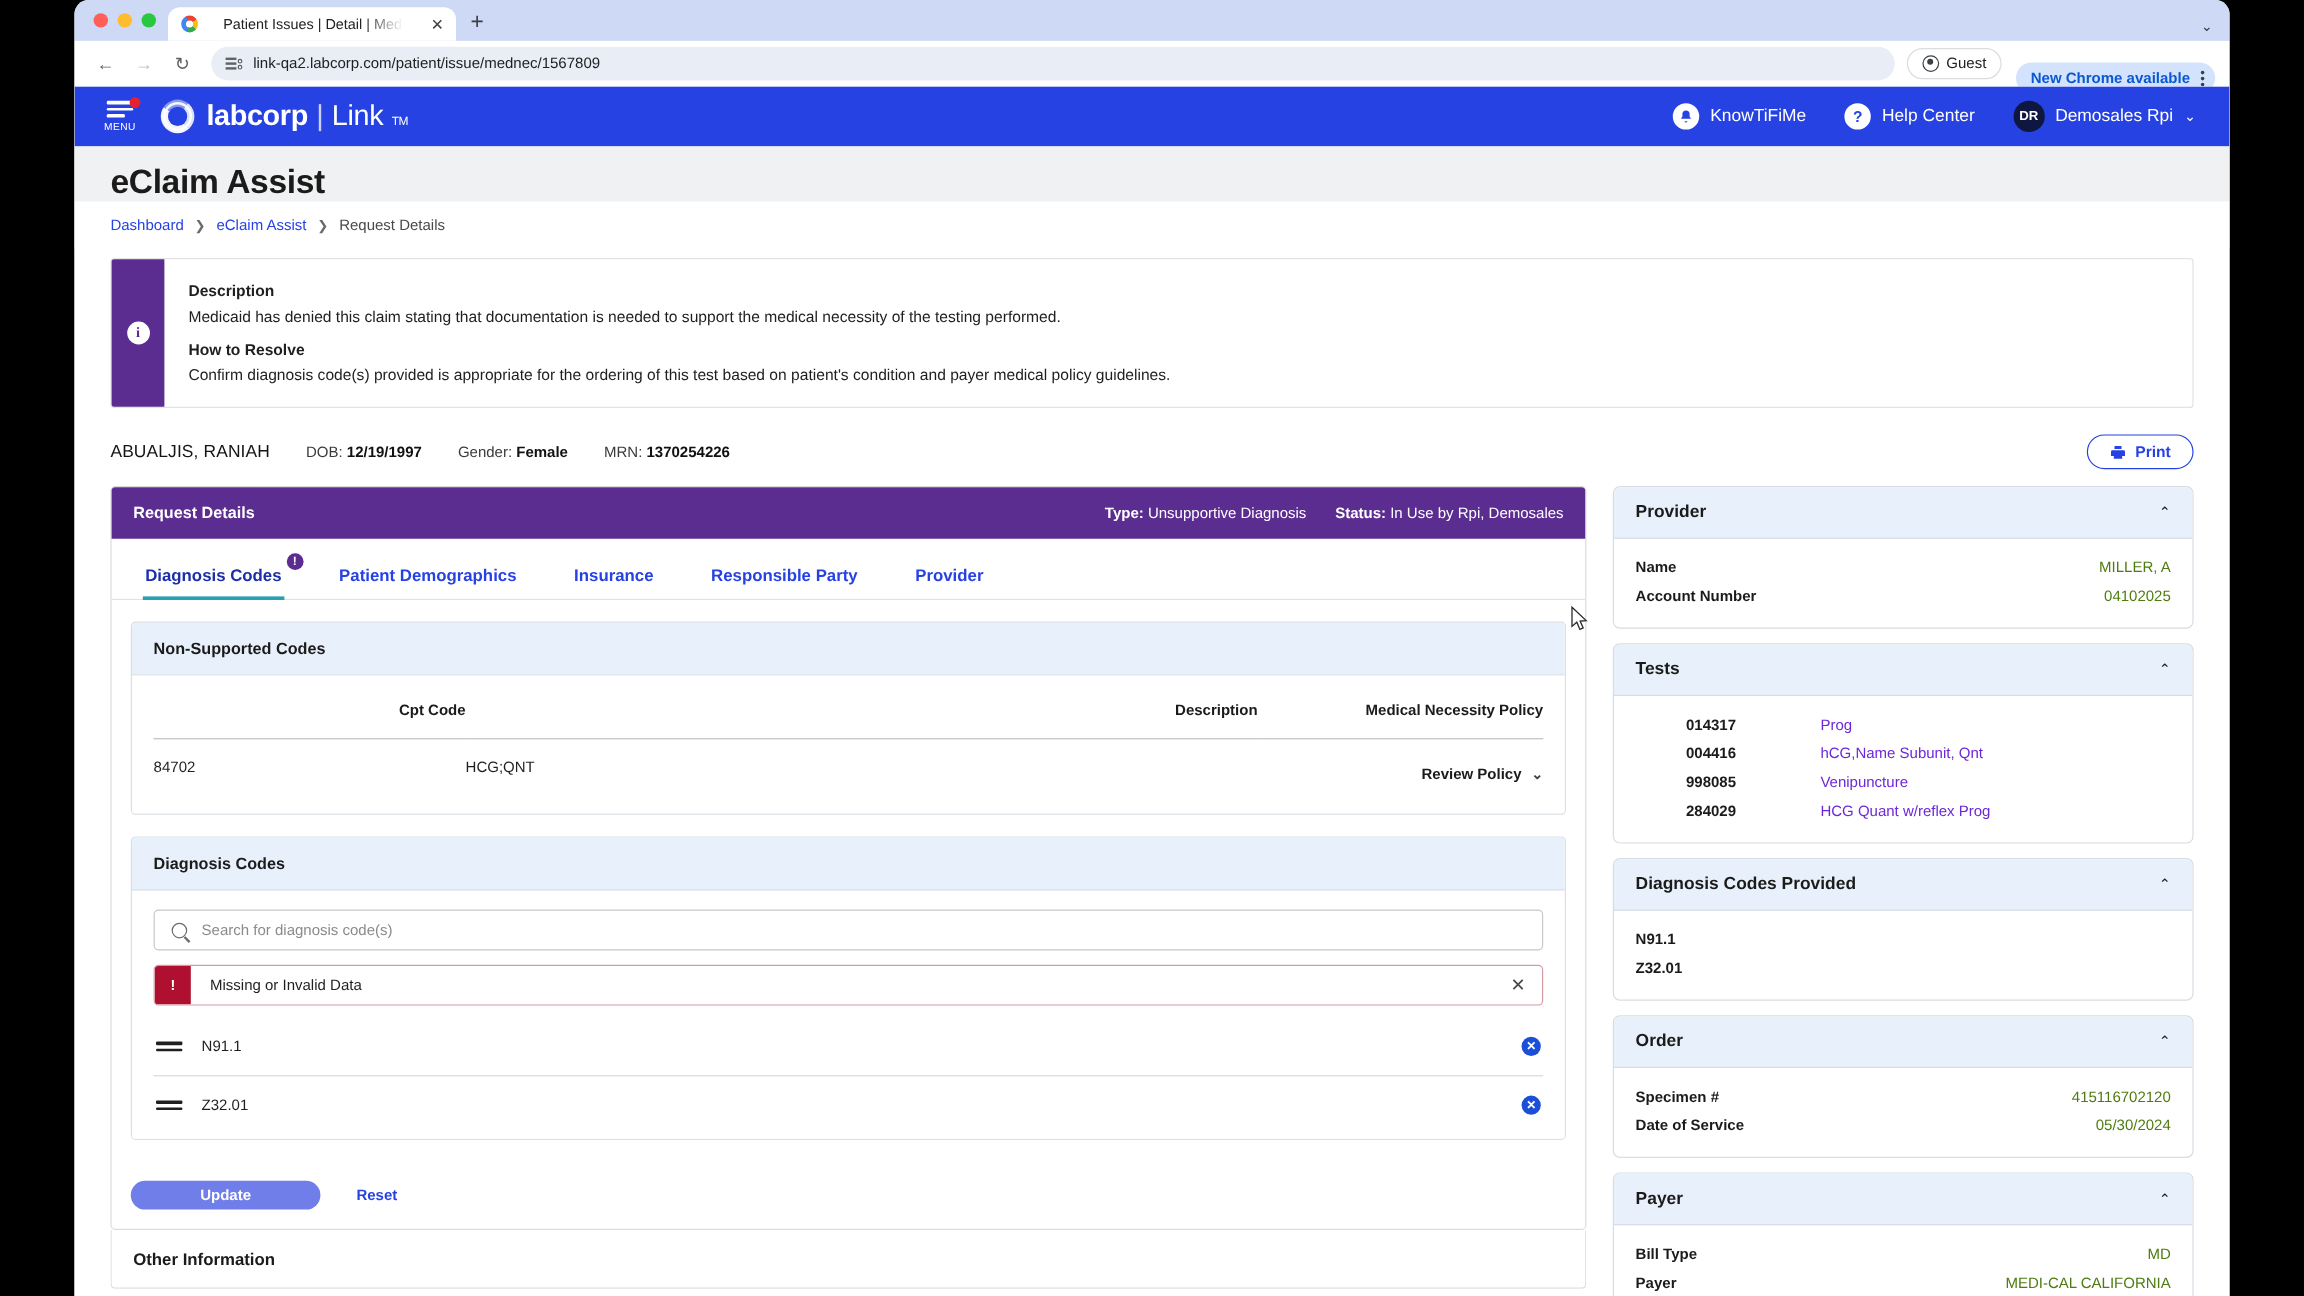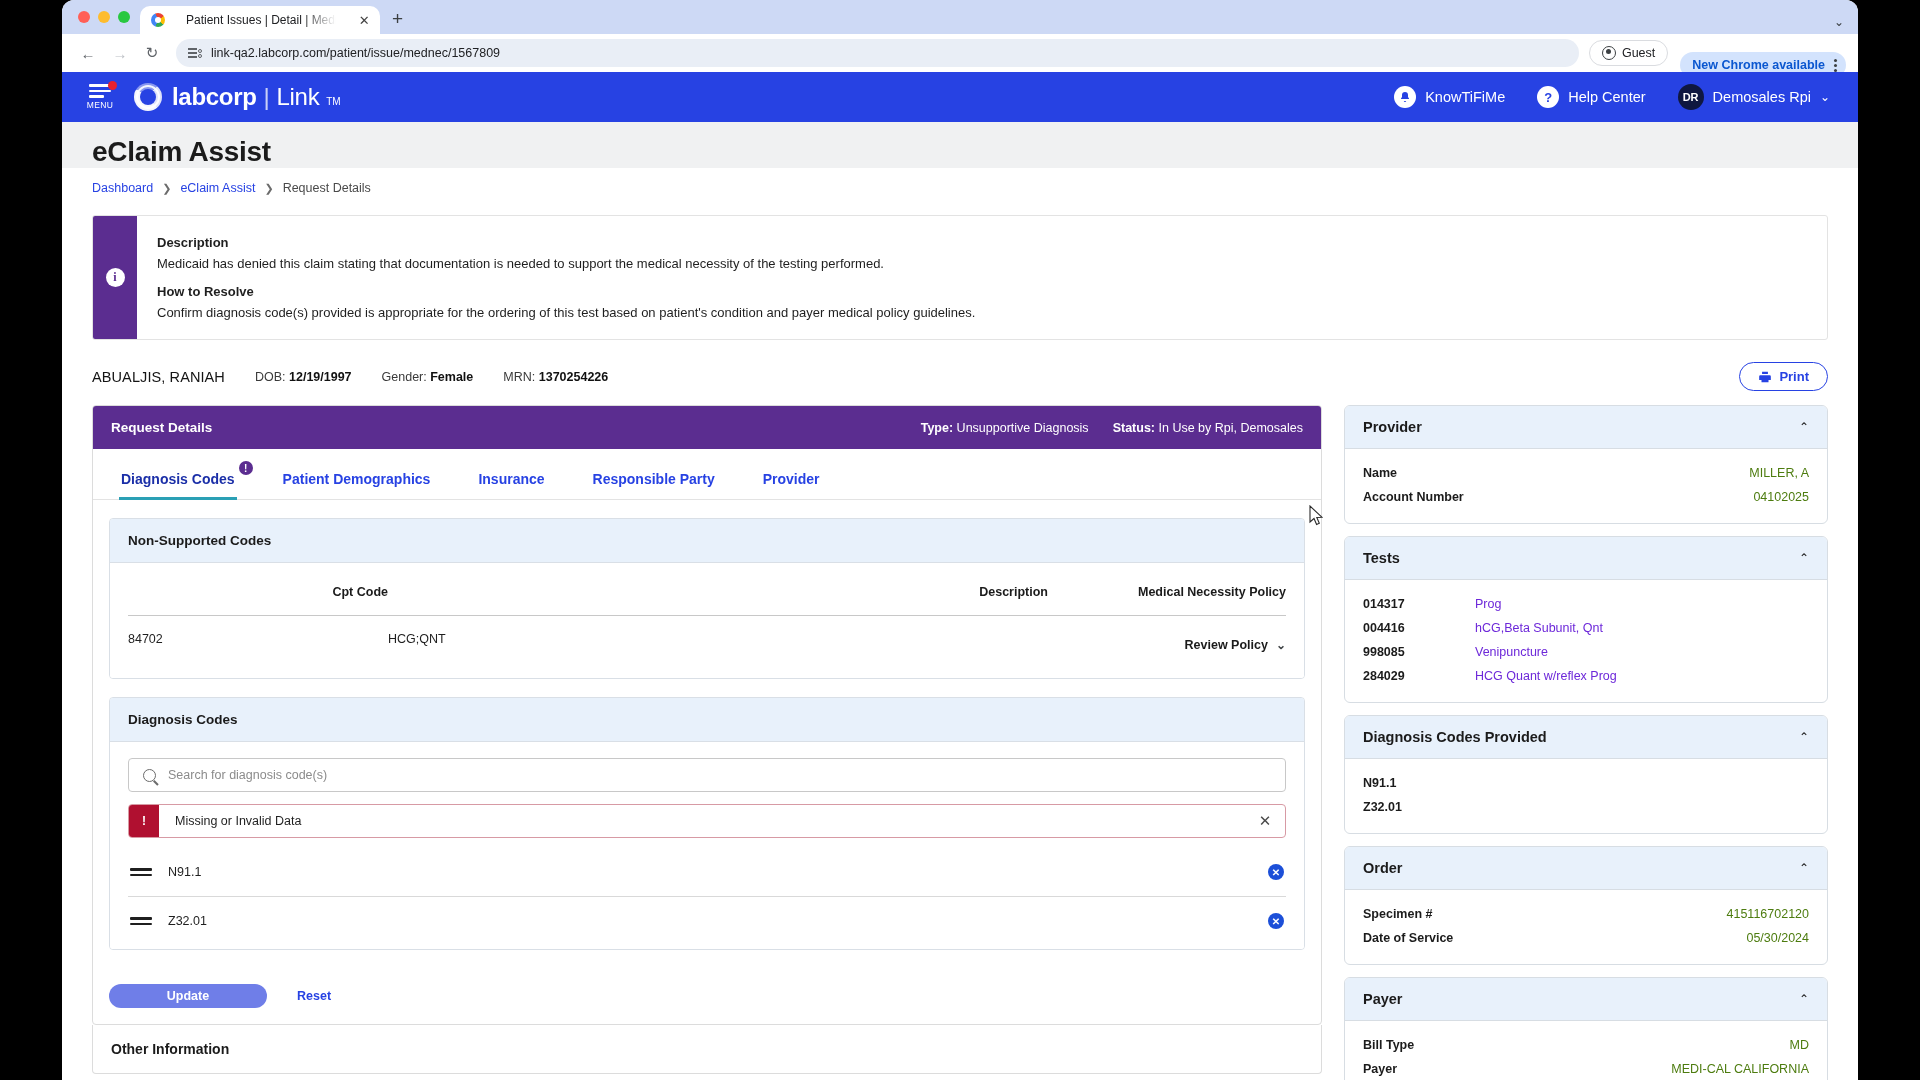--- a/index.html
+++ b/index.html
@@ -216,21 +216,21 @@
   .sp { border:1px solid #d7dde3; border-radius:6px; background:#fff; margin-bottom: 12px; overflow:hidden;}
   .sp-head { background:#e8f1fb; padding: 13px 18px; display:flex; align-items:center;
              border-bottom:1px solid #d7dde3; }
   .sp-title { font-size:14.5px; font-weight:700; color:#1b1b1b; }
   .sp-chev { margin-left:auto; color:#1b1b1b; font-size:12px; }
   .sp-body { padding: 12px 18px 14px 18px; }
   .kv { display:flex; align-items:center; padding: 5px 0; font-size:12.5px;}
   .kv .k { font-weight:700; color:#1b1b1b; }
   .kv .v { margin-left:auto; color:#4d7c0f; }
   .tr { display:flex; padding: 5px 0; font-size:12.5px; }
-  .tr .a { width: 112px; font-weight:700; color:#1b1b1b;}
+  .tr .a { width: 112px; font-weight:700; color:#1b1b1b;margin-left:42px;}
   .tr .b { color:#6d28d9; }
   .code-line { font-size:12.5px; font-weight:700; color:#1b1b1b; padding: 5px 0;}
 
   .cursor { position:absolute; left:1247px; top:433px; width:14px; height:21px; pointer-events:none; }
 </style>
 </head>
 <body>
 
 <div class="browser">
 
@@ -501,21 +501,21 @@
             <span class="sp-title">Tests</span>
             <span class="sp-chev">⌃</span>
           </div>
           <div class="sp-body">
             <div class="tr">
               <span class="a">014317</span>
               <span class="b">Prog</span>
             </div>
             <div class="tr">
               <span class="a">004416</span>
-              <span class="b">hCG,Beta Subunit, Qnt</span>
+              <span class="b">hCG,Name Subunit, Qnt</span>
             </div>
             <div class="tr">
               <span class="a">998085</span>
               <span class="b">Venipuncture</span>
             </div>
             <div class="tr">
               <span class="a">284029</span>
               <span class="b">HCG Quant w/reflex Prog</span>
             </div>
           </div>

